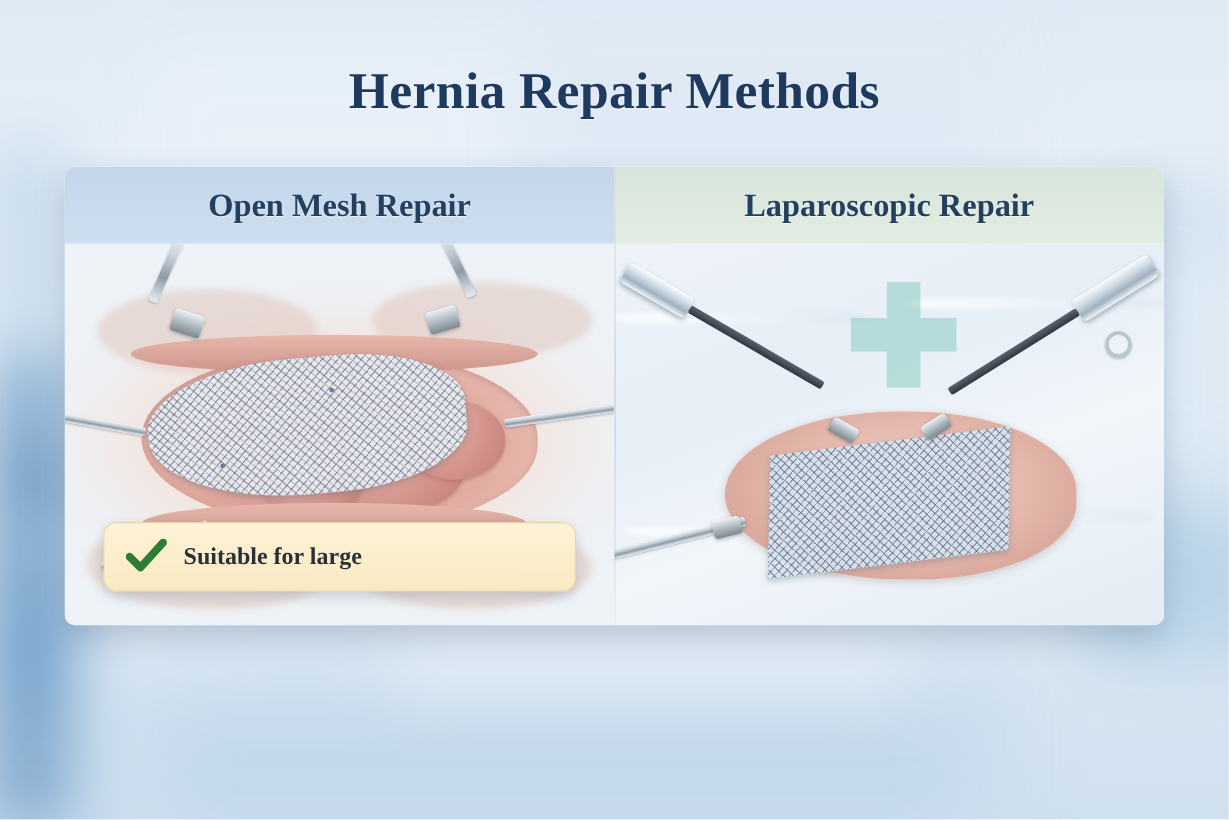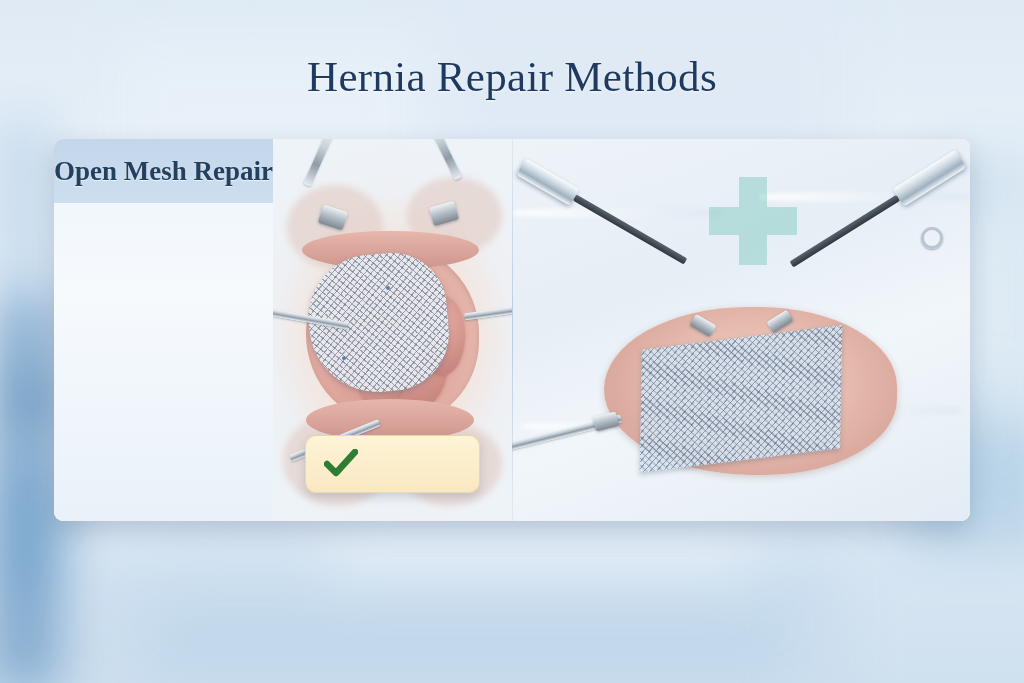--- a/index.html
+++ b/index.html
@@ -43,41 +43,41 @@
   .s-mid3{ left:90px; top:560px; width:760px; height:130px; background:#c7dcee; opacity:.7;}
   .s-mid4{ left:150px; top:600px; width:640px; height:90px; background:#b7d2e8; opacity:.5;}
   .s-mid5{ left:330px; top:520px; width:420px; height:60px; background:#e6eff8; opacity:.8;}
   .s-mid6{ left:60px; top:250px; width:110px; height:300px; background:#dceaf5; opacity:.6;}
 
   
   .page-title{
     position:absolute; top:52px; left:0; width:100%;
     text-align:center;
     font-size:43px;
-    font-weight:400;
+    font-weight:700;
     color:#1e3a5f;
     letter-spacing:.3px;
     text-shadow:0 1px 2px rgba(255,255,255,.65);
   }
 
   
   .card{
     position:absolute;
     left:54px; top:139px;
     width:916px; height:382px;
     background:#f4f8fc;
     border-radius:9px;
     box-shadow:0 10px 26px rgba(40,70,105,.22), 0 1px 0 rgba(255,255,255,.8) inset;
     overflow:hidden;
     display:flex;
   }
   .panel{
     position:relative;
     width:50%; height:100%;
-    display:flex; flex-direction:row;
+    display:flex; flex-direction:column;
   }
   .panel.left  { background:linear-gradient(180deg,#eef4fb 0%,#f6fafd 40%,#eaf1f9 100%); }
   .panel.right { background:linear-gradient(180deg,#f1f6f3 0%,#f8fbf9 40%,#edf3f0 100%); }
 
   .divider{
     position:absolute; left:50%; top:0;
     width:1px; height:100%;
     background:linear-gradient(180deg,rgba(150,175,200,.15),rgba(150,175,200,.55),rgba(150,175,200,.15));
     z-index:5;
   }
@@ -320,29 +320,31 @@
           <div class="instr" style="left:6%;top:78%;width:96px;height:7px;transform:rotate(-22deg);">
             <div class="shaft" style="width:100%;height:100%;"></div>
           </div>
         </div>
 
         <div class="callout cream">
           <svg class="check" viewBox="0 0 34 30">
             <path d="M3 15 L12 24 L31 3" fill="none" stroke="#2f7d32" stroke-width="6.5" stroke-linecap="round" stroke-linejoin="round"></path>
           </svg>
           <div class="callout-text">
+            <span>Suitable for large</span>
           </div>
         </div>
       </div>
     </div>
 
     <div class="divider"></div>
 
     <div class="panel right">
 
+      <div class="panel-header">Laparoscopic Repair</div>
 
       <div class="illus-wrap">
         <div class="lap-scene">
           <div class="drape"></div>
 
           <div class="drape-fold" style="left:0;top:18%;width:46%;height:10px;"></div>
           <div class="drape-fold" style="left:54%;top:14%;width:46%;height:10px;"></div>
           <div class="drape-fold" style="left:2%;top:74%;width:42%;height:9px;"></div>
           <div class="drape-fold" style="left:58%;top:70%;width:40%;height:9px;"></div>
 

